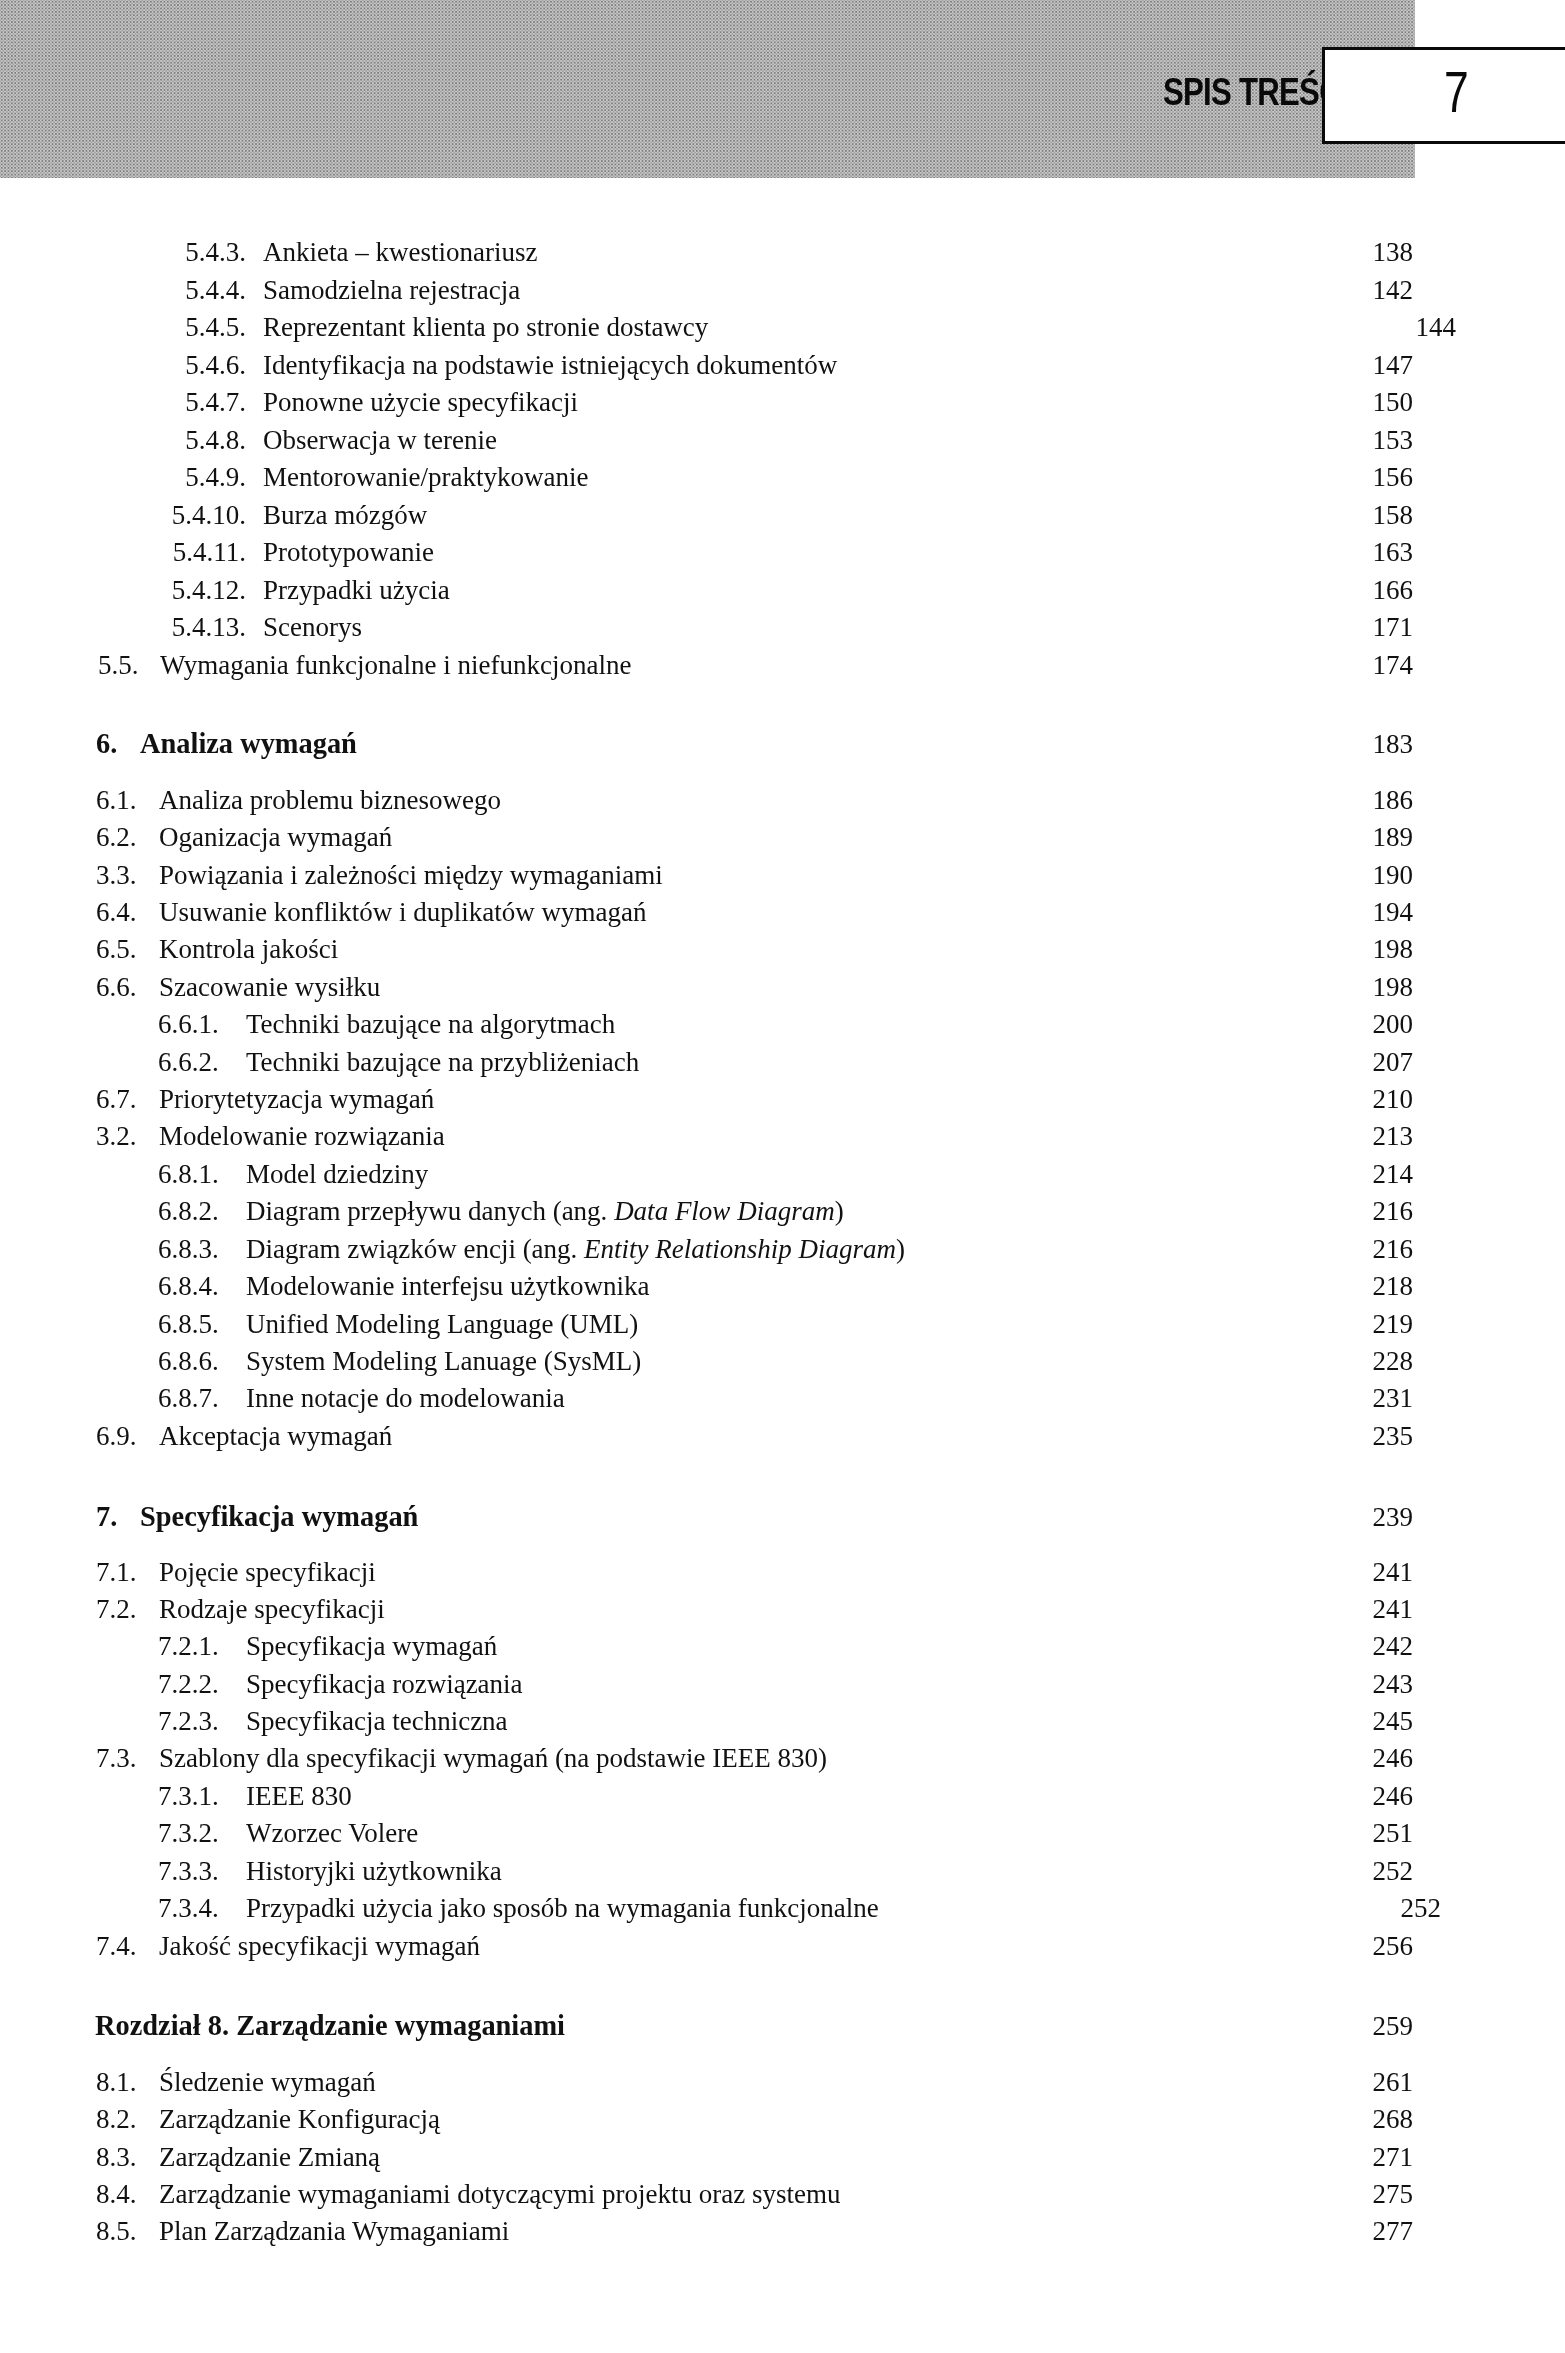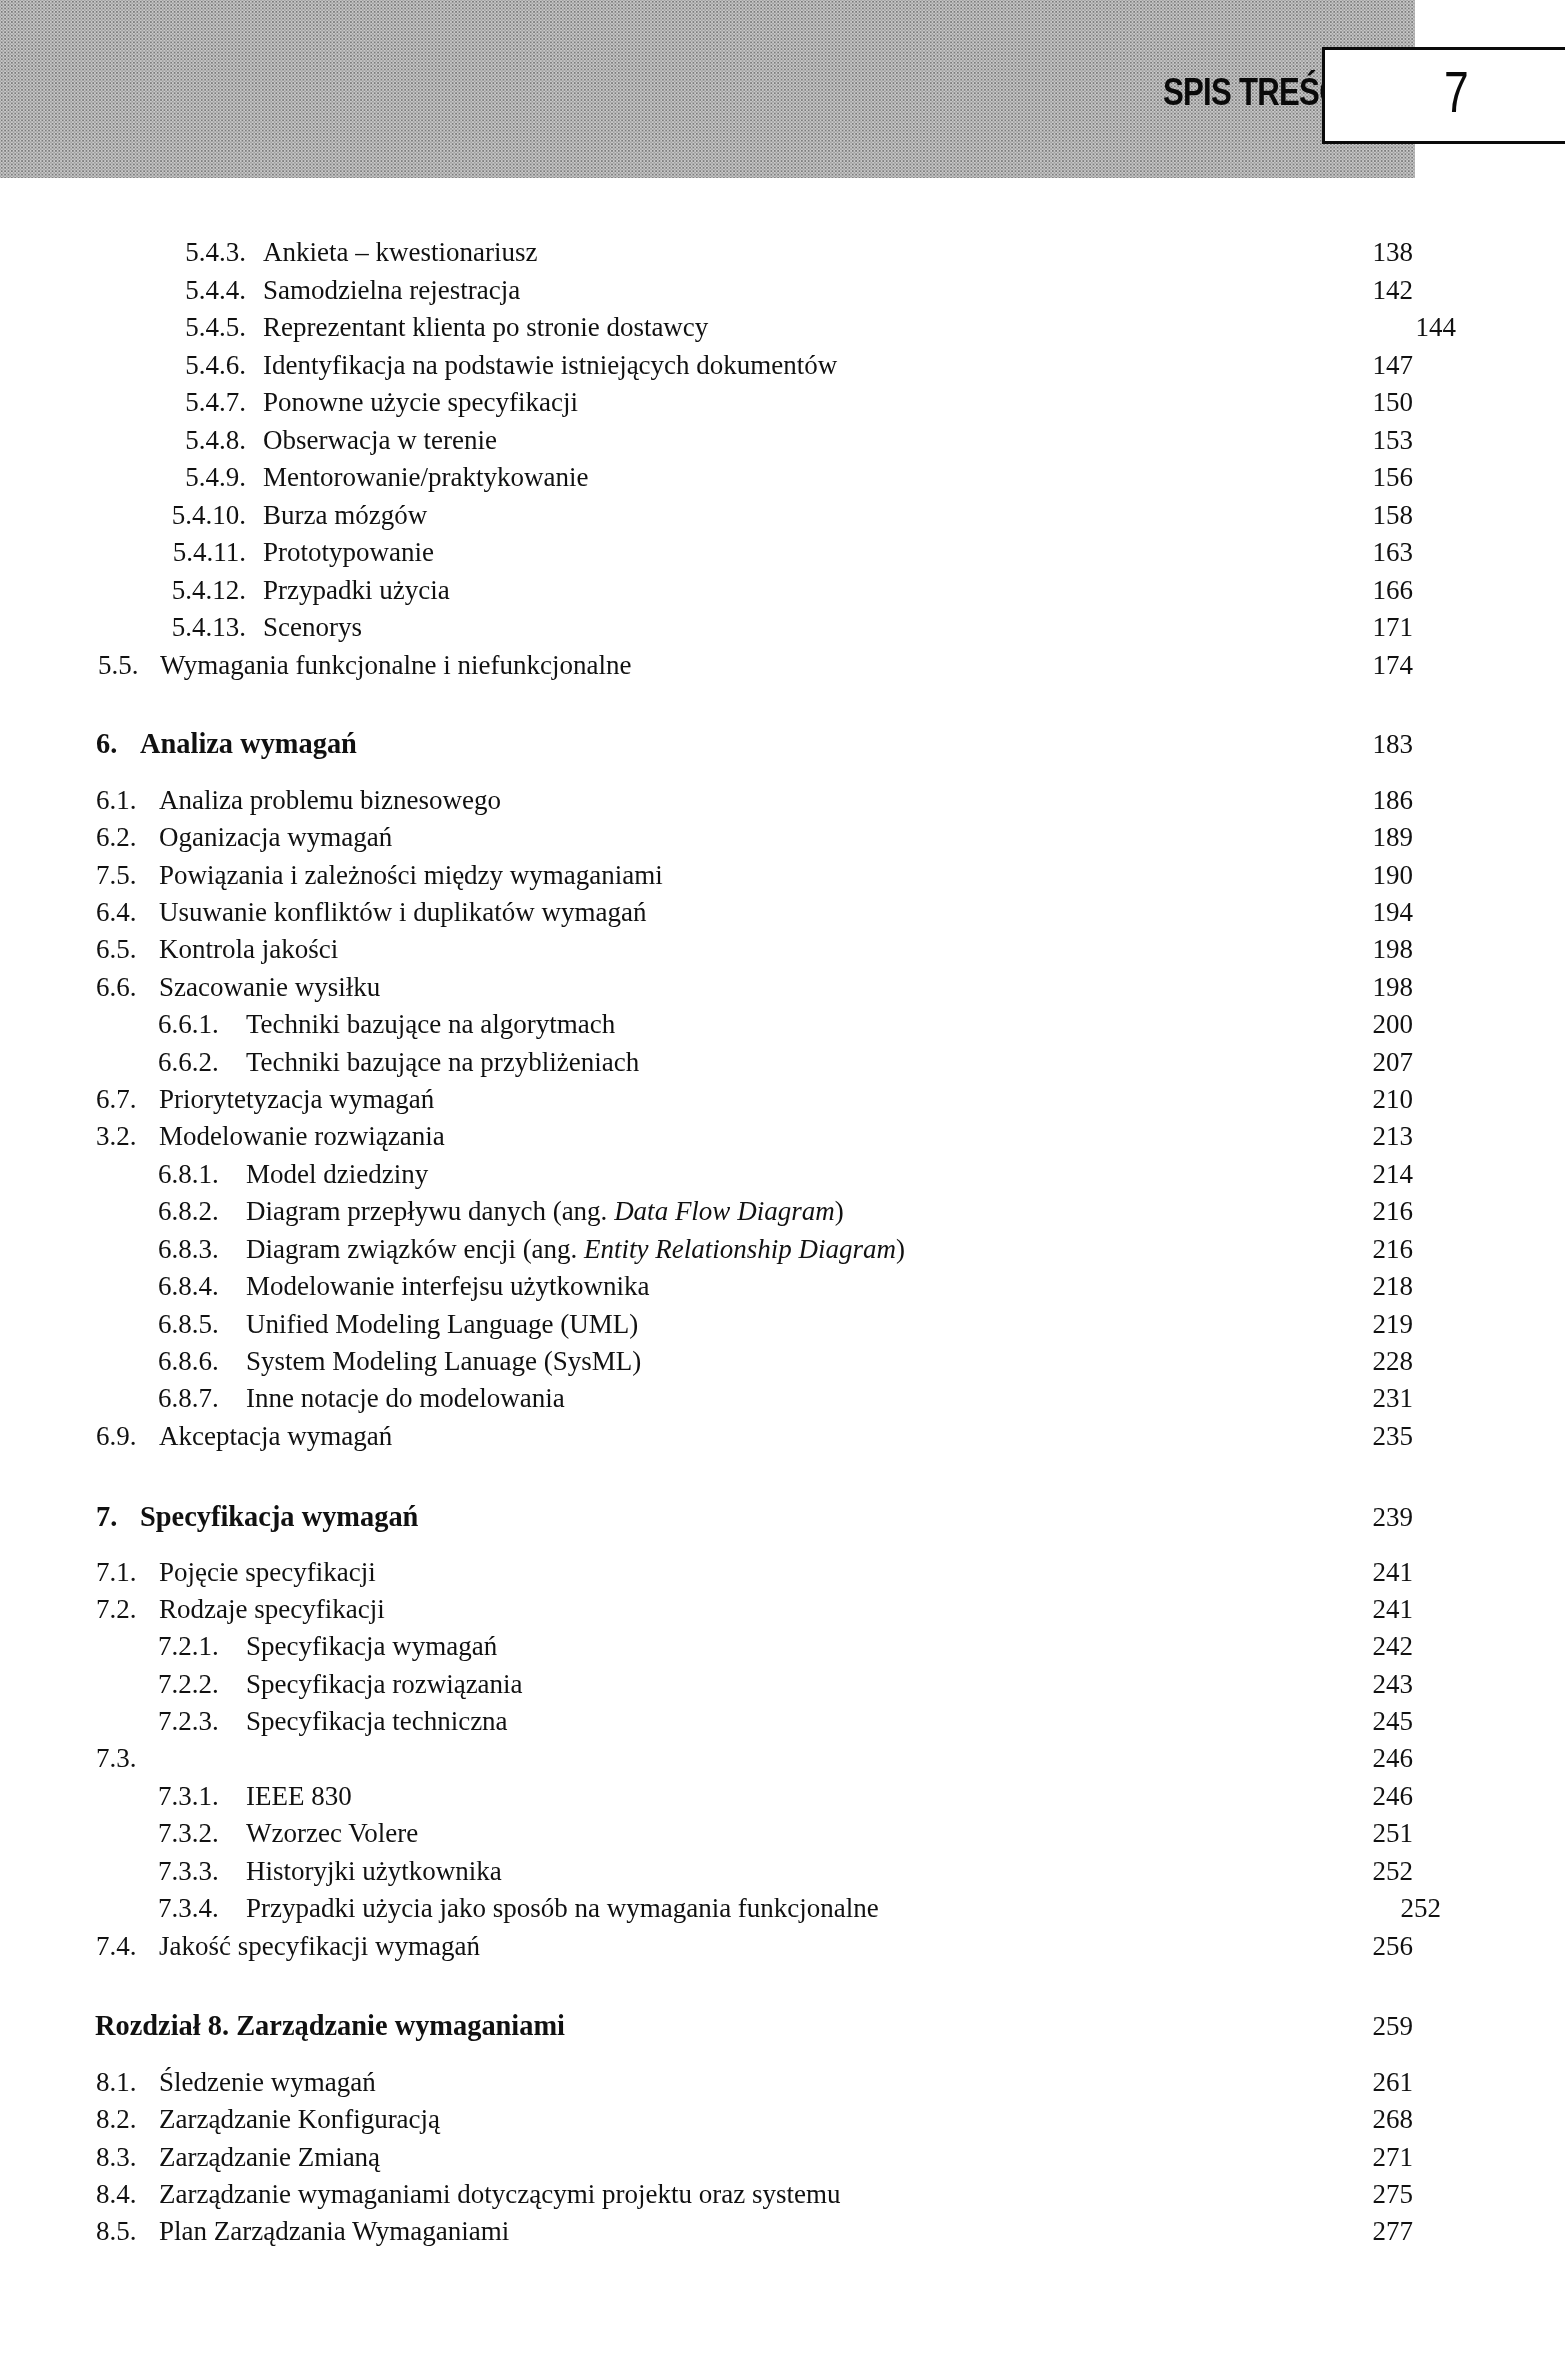--- a/index.html
+++ b/index.html
@@ -151,21 +151,21 @@
     <span class="page">186</span>
   </div>
     <div class="row lvl2" style="top: 818px;">
     <span class="dots" style="left: 398px; width: 925px;"></span>
     <span class="num">6.2.</span>
     <span class="title"><span>Oganizacja wymagań</span><i></i><span></span></span>
     <span class="page">189</span>
   </div>
     <div class="row lvl2" style="top: 856px;">
     <span class="dots" style="left: 665px; width: 658px;"></span>
-    <span class="num">7.5.</span>
+    <span class="num">3.3.</span>
     <span class="title"><span>Powiązania i zależności między wymaganiami</span><i></i><span></span></span>
     <span class="page">190</span>
   </div>
     <div class="row lvl2" style="top: 893px;">
     <span class="dots" style="left: 650px; width: 674px;"></span>
     <span class="num">6.4.</span>
     <span class="title"><span>Usuwanie konfliktów i duplikatów wymagań</span><i></i><span></span></span>
     <span class="page">194</span>
   </div>
     <div class="row lvl2" style="top: 930px;">
@@ -284,20 +284,21 @@
   </div>
     <div class="row lvl3" style="top: 1702px;">
     <span class="dots" style="left: 513px; width: 811px;"></span>
     <span class="num">7.2.3.</span>
     <span class="title"><span>Specyfikacja techniczna</span><i></i><span></span></span>
     <span class="page">245</span>
   </div>
     <div class="row lvl2" style="top: 1739px;">
     <span class="dots" style="left: 828px; width: 495px;"></span>
     <span class="num">7.3.</span>
+    <span class="title"><span>Szablony dla specyfikacji wymagań (na podstawie IEEE 830)</span><i></i><span></span></span>
     <span class="page">246</span>
   </div>
     <div class="row lvl3" style="top: 1777px;">
     <span class="dots" style="left: 358px; width: 965px;"></span>
     <span class="num">7.3.1.</span>
     <span class="title"><span>IEEE 830</span><i></i><span></span></span>
     <span class="page">246</span>
   </div>
     <div class="row lvl3" style="top: 1814px;">
     <span class="dots" style="left: 425px; width: 899px;"></span>

